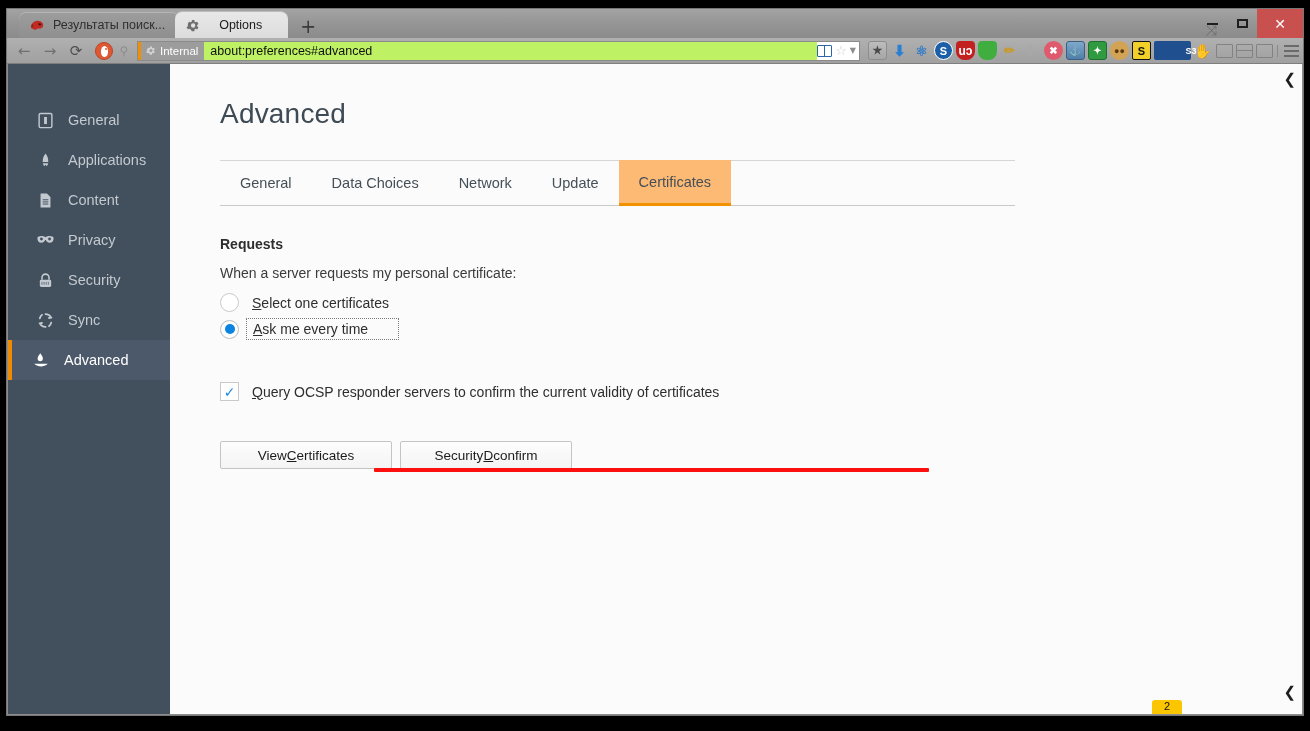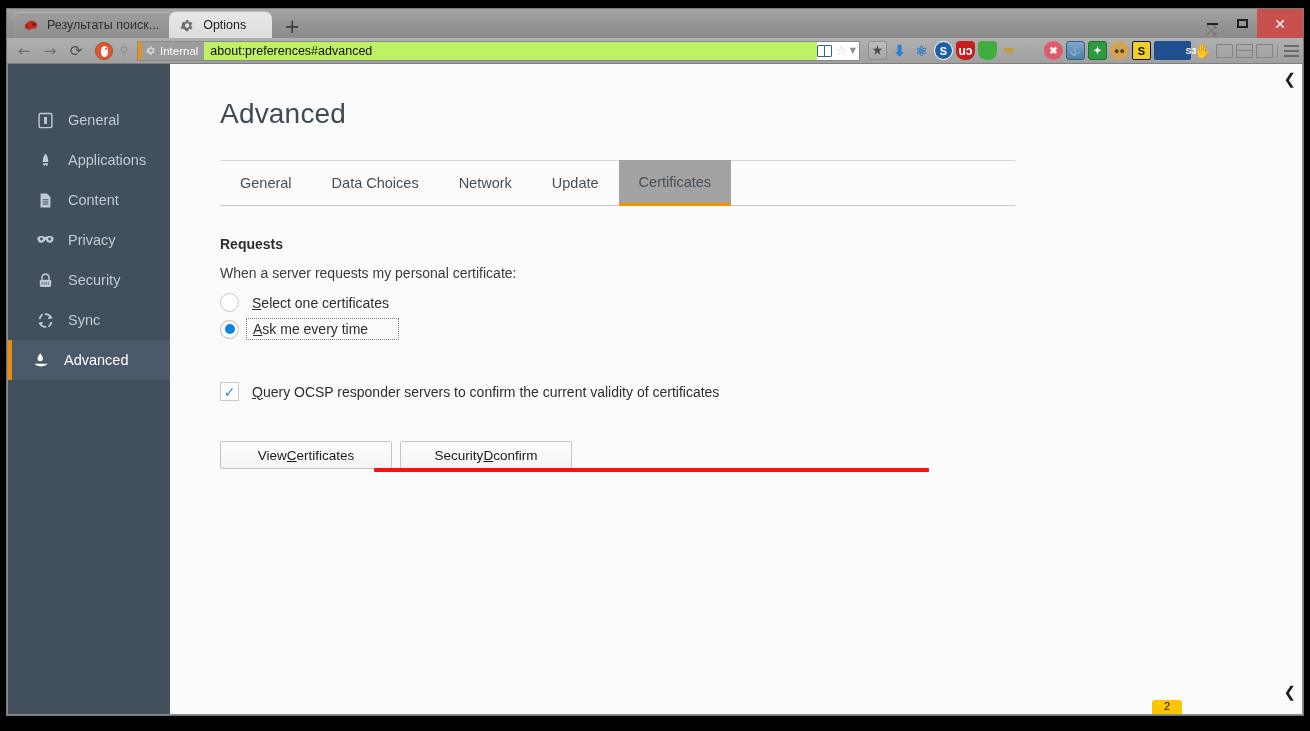--- a/index.html
+++ b/index.html
@@ -22,21 +22,21 @@
   }
 
   
   #titlebar {
     position: relative;
     height: 29px;
     background: linear-gradient(to bottom, #a3a3a3 0%, #949494 55%, #8b8b8b 100%);
     flex: 0 0 auto;
   }
   #tabstrip {
-    position: absolute; left: 6px; top: 3px;
+    position: absolute; left: 12px; top: 3px;
     display: flex; align-items: flex-end; height: 26px;
   }
   .tab {
     position: relative;
     height: 26px;
     display: flex; align-items: center;
     padding: 0 14px 0 10px;
     border-radius: 7px 7px 0 0;
     font-size: 12.5px;
     color: #2b2b2b;
@@ -47,20 +47,21 @@
     color: #2f2f2f;
     margin-right: -4px;
     box-shadow: inset 0 1px 0 rgba(255,255,255,.25);
   }
   .tab.active {
     background: linear-gradient(to bottom, #e8e8e8, #dcdcdc);
     color: #1b1b1b;
     box-shadow: 0 -1px 0 #bbb;
     z-index: 4;
     padding-right: 26px;
+    gap: 10px;
   }
   .tab-ico { width: 17px; height: 17px; margin-right: 7px; flex: 0 0 auto; position: relative; }
   .tab-label { overflow: hidden; text-overflow: ellipsis; max-width: 140px; }
   #newtab {
     margin-left: 6px; width: 28px; height: 24px;
     display: flex; align-items: center; justify-content: center;
     font-size: 19px; color: #3a3a3a; line-height: 1;
     font-family: "DejaVu Sans", sans-serif;
   }
 
@@ -197,21 +198,21 @@
     height: 46px;
     margin-bottom: 30px;
   }
   .ptab {
     padding: 0 20px; height: 45px;
     display: flex; align-items: center;
     font-size: 14.5px; color: #454f58;
     position: relative;
   }
   .ptab.sel {
-    background: #a3a3a3;
+    background: #fdba74;
     border-bottom: 3px solid #f29200;
     height: 46px;
     margin-bottom: -1px;
   }
   .group-head {
     font-size: 14px; font-weight: bold; color: #2e2e2e;
     margin: 0 0 13px 0;
   }
   .desc { font-size: 14px; color: #3b3b3b; margin-bottom: 12px; }
   .radio-row, .check-row { display: flex; align-items: center; margin-bottom: 6px; }

